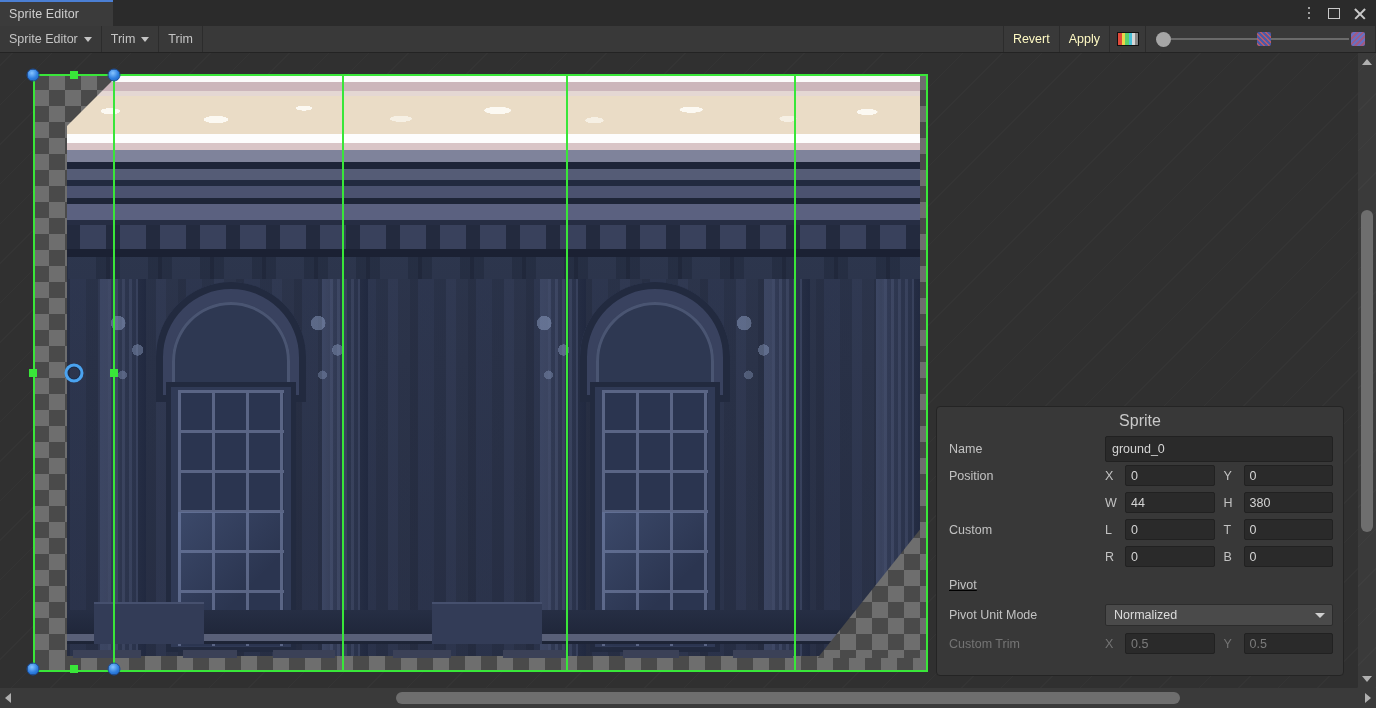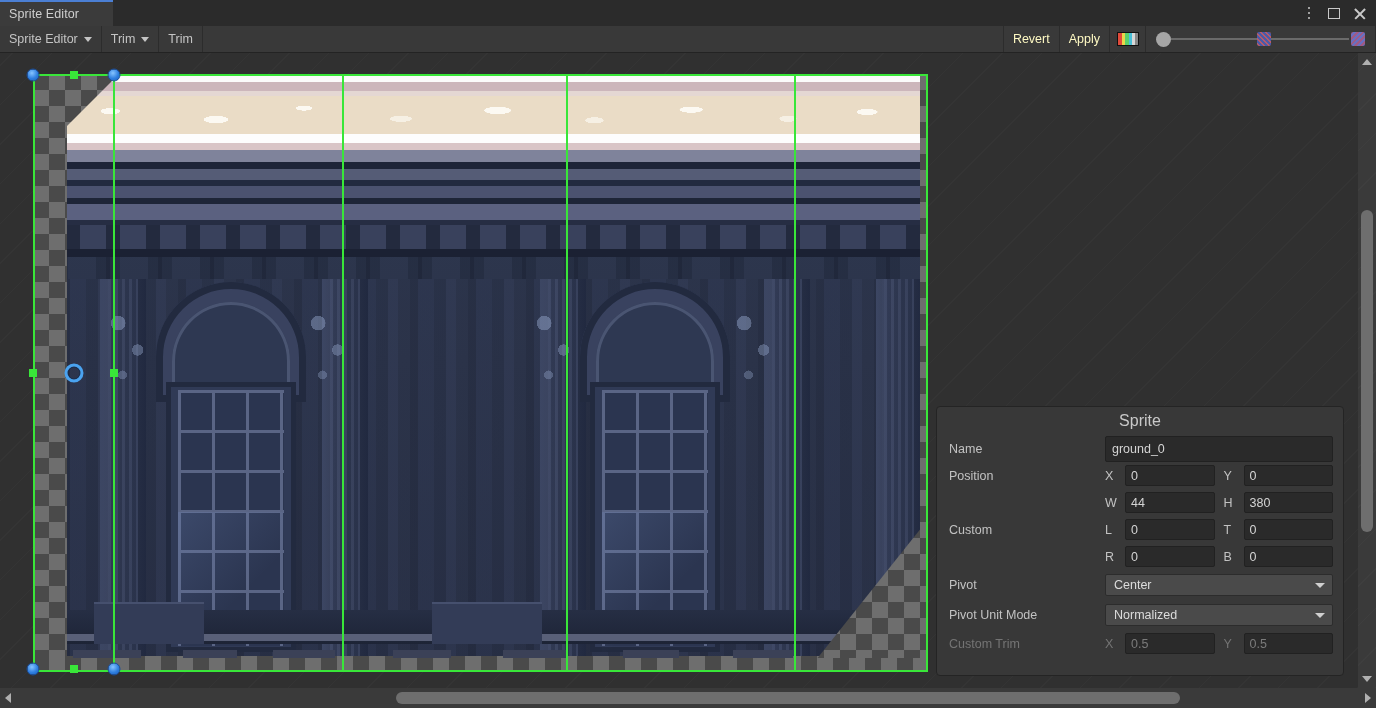--- a/index.html
+++ b/index.html
@@ -685,28 +685,22 @@
           <div class="txtin">0</div>
         </div>
         <span class="gap8"></span>
         <div class="subfield">
           <span class="sub-label">B</span>
           <div class="txtin">0</div>
         </div>
       </div>
     </div>
 
-    <div class="row" style="height:30px;">
+    <div class="row" style="height:30px;text-decoration:underline;">
       <span class="row-label">Pivot</span>
-      <div class="fields">
-        <div class="dropdown">
-          <span>Center</span>
-          <span class="dd-caret"></span>
-        </div>
-      </div>
     </div>
 
     <div class="row" style="height:30px;">
       <span class="row-label">Pivot Unit Mode</span>
       <div class="fields">
         <div class="dropdown">
           <span>Normalized</span>
           <span class="dd-caret"></span>
         </div>
       </div>

